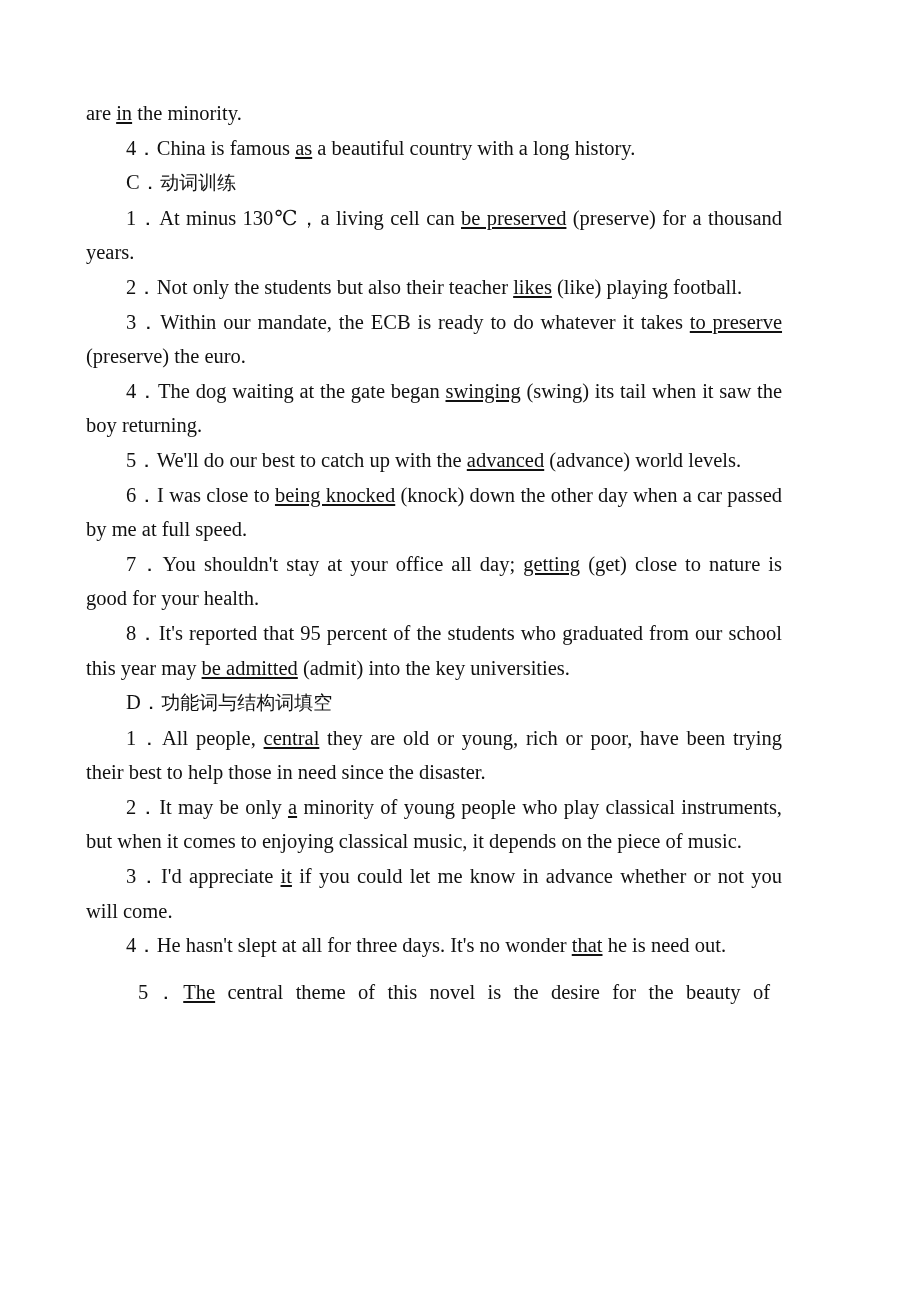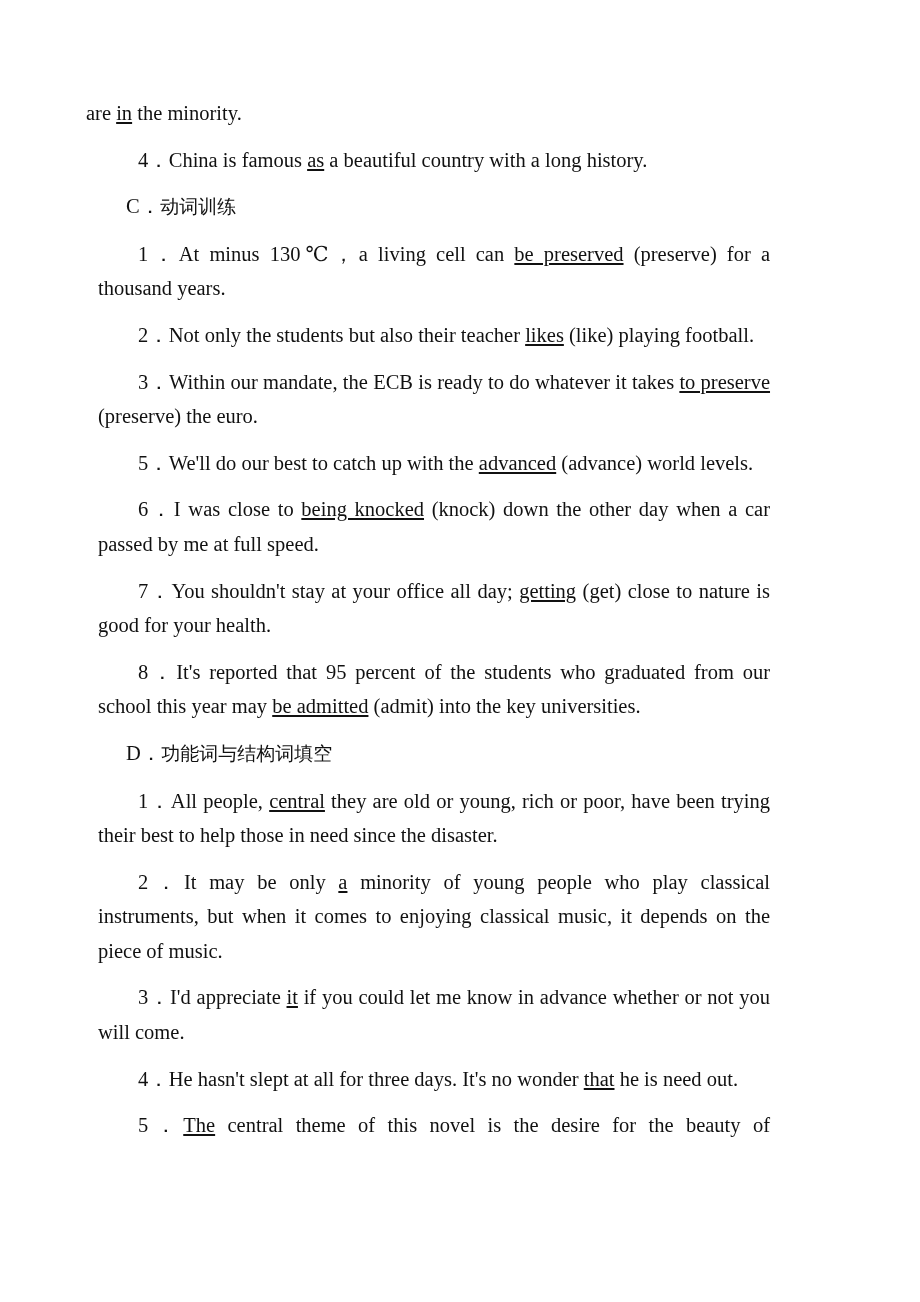--- a/index.html
+++ b/index.html
@@ -24,21 +24,21 @@
   }
   .body-text {
     font-size: 20.5px;
     line-height: 34.6px;
     text-align: justify;
     text-justify: inter-word;
     color: #111111;
   }
   
   p.item {
-    margin: 12px;
+    margin: 0;
     text-indent: 40px;
     text-align: justify;
     text-justify: inter-word;
   }
   p.cont {
     margin: 0;
     text-indent: 0;
     text-align: justify;
     text-justify: inter-word;
   }
@@ -83,20 +83,21 @@
 
 
     <p class="heading"><span>C．</span><span class="cjk">动词训练</span></p>
 
     <p class="item"><span class="num">1．</span><span>At minus 130℃，a living cell can </span><span class="ans">be preserved</span><span> (preserve) for a thousand years.</span></p>
 
     <p class="item"><span class="num">2．</span><span>Not only the students but also their teacher </span><span class="ans">likes</span><span> (like) playing football.</span></p>
 
     <p class="item"><span class="num">3．</span><span>Within our mandate, the ECB is ready to do whatever it takes </span><span class="ans">to preserve</span><span> (preserve) the euro.</span></p>
 
+    <p class="item"><span class="num">4．</span><span>The dog waiting at the gate began </span><span class="ans">swinging</span><span> (swing) its tail when it saw the boy returning.</span></p>
 
     <p class="item"><span class="num">5．</span><span>We'll do our best to catch up with the </span><span class="ans">advanced</span><span> (advance) world levels.</span></p>
 
     <p class="item"><span class="num">6．</span><span>I was close to </span><span class="ans">being knocked</span><span> (knock) down the other day when a car passed by me at full speed.</span></p>
 
     <p class="item"><span class="num">7．</span><span>You shouldn't stay at your office all day; </span><span class="ans">getting</span><span> (get) close to nature is good for your health.</span></p>
 
     <p class="item"><span class="num">8．</span><span>It's reported that 95 percent of the students who graduated from our school this year may </span><span class="ans">be admitted</span><span> (admit) into the key universities.</span></p>
 
     <p class="heading"><span>D．</span><span class="cjk">功能词与结构词填空</span></p>

